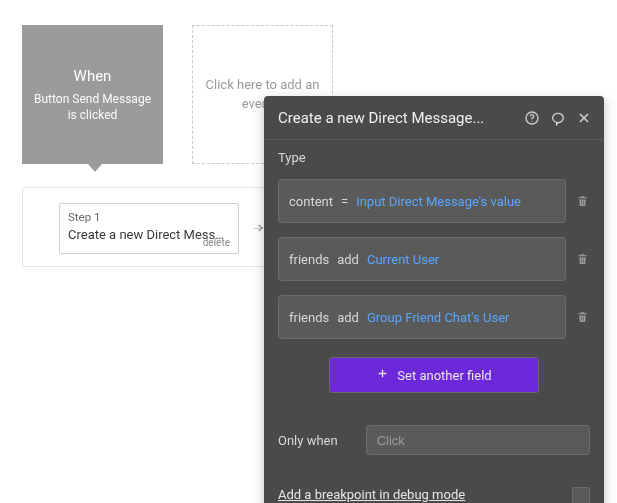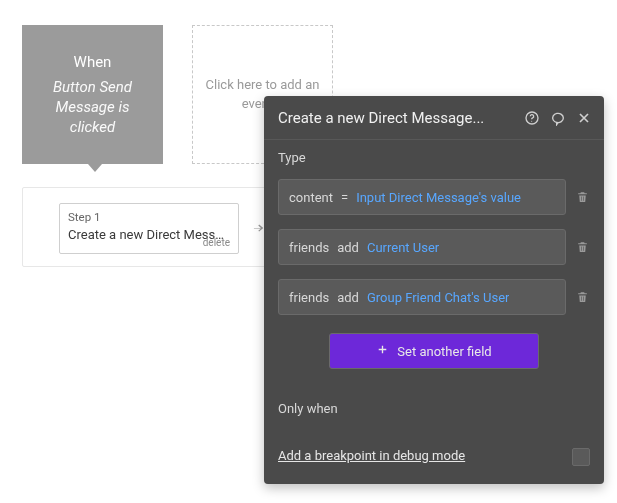--- a/index.html
+++ b/index.html
@@ -24,21 +24,21 @@
     background: #9b9b9b;
     color: #fff;
     display: flex;
     flex-direction: column;
     align-items: center;
     justify-content: center;
     text-align: center;
     padding: 10px;
   }
   .trigger-block .tw { font-size: 15px; line-height: 1.4; }
-  .trigger-block .tdesc { font-size: 15px; line-height: 1.35; margin-top: 4px; opacity: .95; font-style: italic; }
+  .trigger-block .tdesc { font-size: 12px; line-height: 1.35; margin-top: 4px; opacity: .95; }
 
   .add-event-block {
     position: absolute;
     left: 192px;
     top: 25px;
     width: 141px;
     height: 139px;
     border: 1.5px dashed #c8c8c8;
     color: #9a9a9a;
     display: flex;
@@ -154,21 +154,21 @@
     color:#bdbdbd;
   }
   .select-box .caret svg{ width:10px; height:10px; display:block; }
 
   .field-row { display:flex; align-items:center; gap:8px; }
   .chip {
     flex:1;
     background:#5a5a5a;
     border:1px solid #6a6a6a;
     border-radius:3px;
-    height:36px;
+    height:44px;
     display:flex; align-items:center;
     padding:0 10px;
     gap:8px;
     color:#d8d8d8;
     overflow:hidden;
   }
   .chip .lhs { color:#d8d8d8; white-space:nowrap; }
   .chip .eq  { color:#d8d8d8; }
   .chip .val { color:#58a7ff; white-space:nowrap; overflow:hidden; text-overflow:ellipsis; }
 
@@ -310,20 +310,21 @@
       <span>
         <svg viewBox="0 0 24 24" fill="none" stroke="currentColor" stroke-width="2.5">
             <path d="M12 5v14M5 12h14"></path>
           </svg>
       </span>
       <span>Set another field</span>
     </div>
 
     <div class="only-row">
       <div class="row-label">Only when</div>
+      <input class="only-input" placeholder="Click" style="">
     </div>
 
     <div class="bp-row">
       <div>Add a breakpoint in debug mode</div>
       <div class="sq"></div>
     </div>
 
   </div>
 </div>
 

